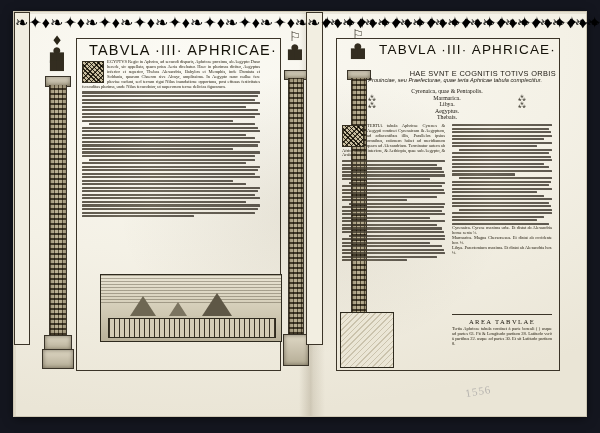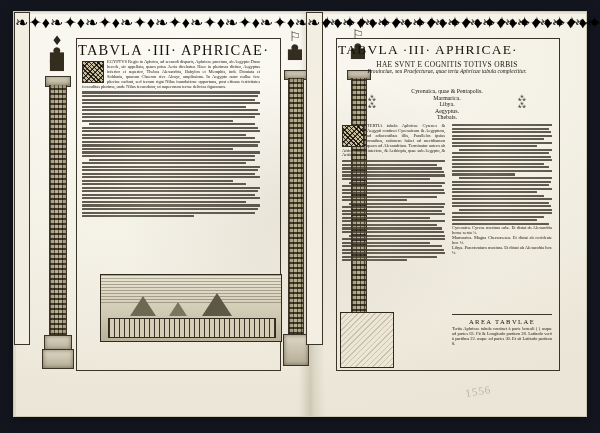--- a/index.html
+++ b/index.html
@@ -70,29 +70,30 @@
     position:absolute;color:#2b2619;font-size:13px;line-height:1;
     font-family:"DejaVu Sans", sans-serif;text-align:center;
   }
   .drape{
     position:absolute;font-size:9px;color:#332d20;text-align:center;
     font-family:"DejaVu Sans", sans-serif;line-height:8px;
   }
 
   
   .title{
-    position:absolute;text-align:left;color:#151209;
-    font-family:Liberation Serif, serif;
+    position:absolute;text-align:right;color:#151209;
+    font-family:Liberation Sans, sans-serif;
     letter-spacing:1.2px;
   }
   .ltitle{left:64px;top:30px;width:199px;font-size:14.5px;}
   .rtitle{left:32px;top:30px;width:218px;font-size:13.5px;}
   .subtitle{
-    position:absolute;text-align:center;color:#1b1710;
-    font-family:Liberation Serif, serif;
+    position:absolute;text-align:right;color:#1b1710;
+    font-family:Liberation Sans, sans-serif;
+    margin-top:9px;
   }
   .rsub1{left:32px;top:48px;width:218px;font-size:7.4px;letter-spacing:.35px;}
   .rsub2{left:46px;top:56px;width:190px;font-size:5.6px;font-style:italic;line-height:6.4px;}
   .provlist{
     position:absolute;left:46px;top:76px;width:190px;text-align:center;
     font-size:5.9px;line-height:6.6px;color:#1b1710;
   }
   .provlist div{white-space:nowrap;}
   .dots{position:absolute;font-size:7px;color:#231f15;line-height:7px;}
 

